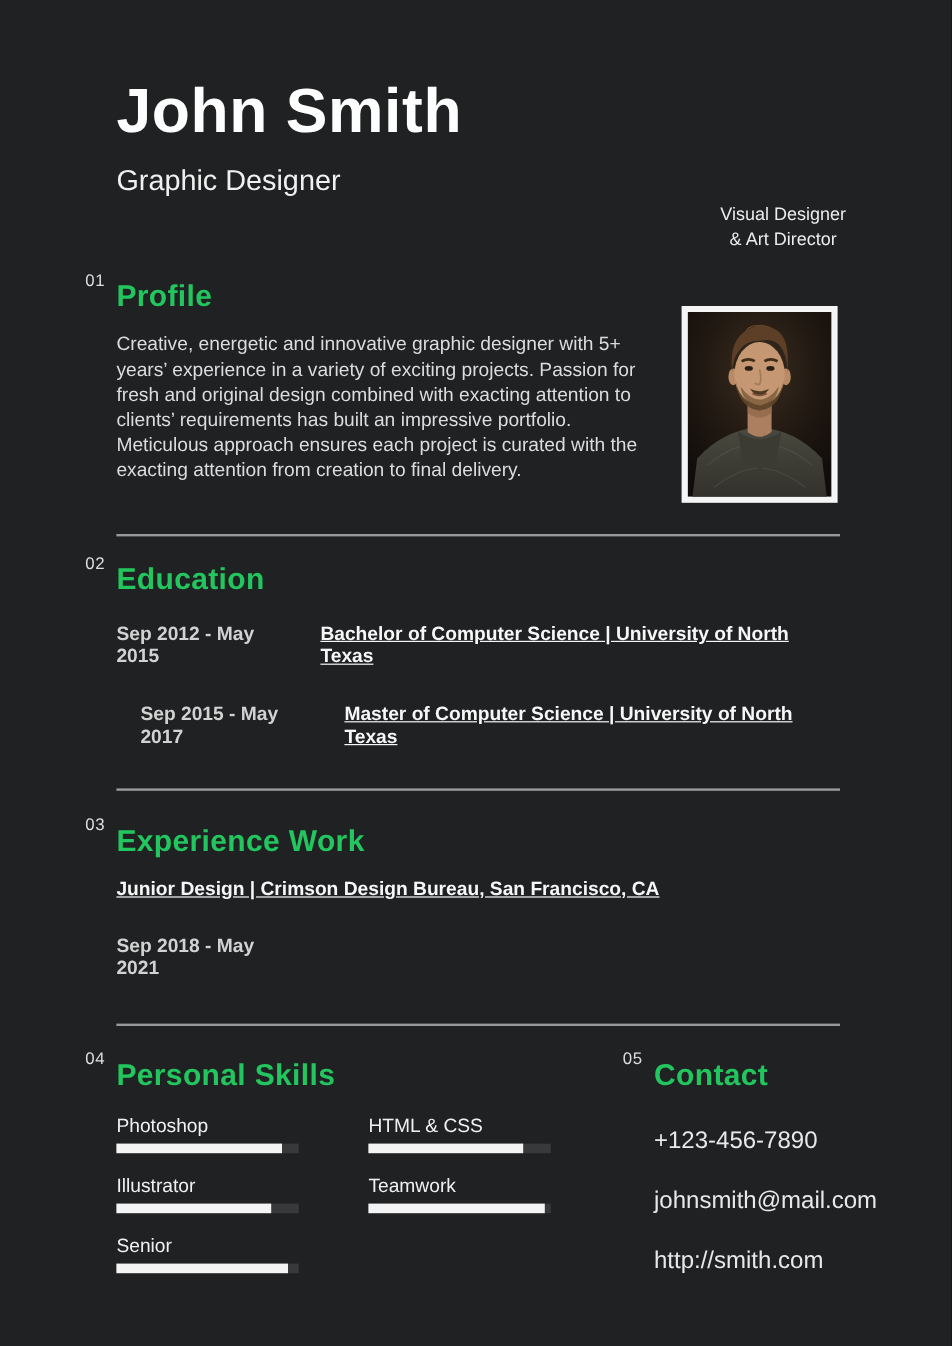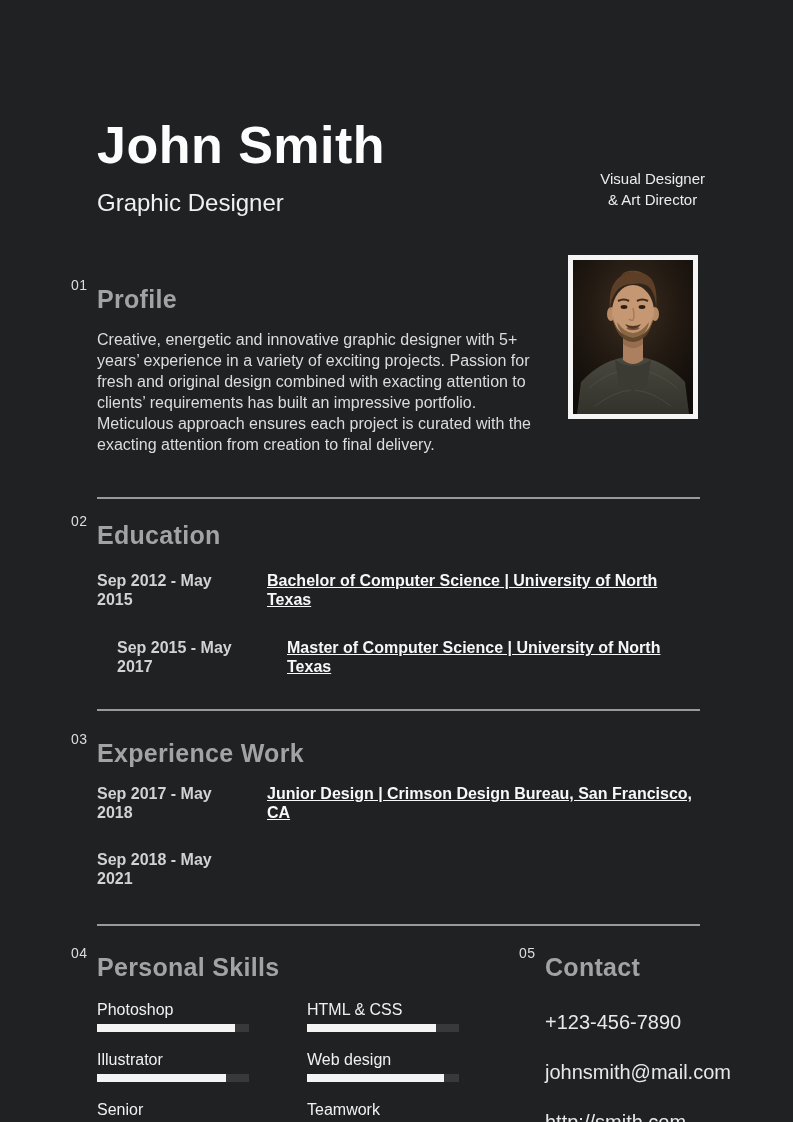--- a/index.html
+++ b/index.html
@@ -6,41 +6,41 @@
   html,body { background:#141516; }
   body { font-family:"Liberation Sans", sans-serif; }
 
   .page {
     position:relative;
     width:793px; height:1122px;
     margin:0 auto;
     background:#1f2122;
     color:#f5f5f5;
     overflow:hidden;
-    padding:116px 93px 0 97px;
+    padding:64px 93px 0 97px;
   }
 
   
   .name {
     font-size:52px; font-weight:700; letter-spacing:0.5px;
     line-height:1.12; color:#fdfdfd;
   }
   .job-title {
     margin-top:14px; font-size:24px; font-weight:400;
     line-height:30px; color:#f0f0f0;
   }
   .side-title {
     position:absolute; top:168px; right:88px;
     font-size:15px; line-height:21px; text-align:center; color:#ececec;
   }
 
   
   .sec-head { position:relative; display:inline-block; }
   .sec-head h2 {
-    font-size:25px; font-weight:700; line-height:30px; color:#a3a3a3;
+    font-size:25px; font-weight:700; line-height:30px; color:#22c55e;
     letter-spacing:0.3px;
   }
   .sec-num {
     position:absolute; left:-26px; top:-7px;
     font-size:14px; font-weight:400; color:#dedede; letter-spacing:0.5px;
   }
 
   .profile-section { margin-top:66px; }
   .profile-text {
     margin-top:15px; width:442px;
@@ -180,21 +180,20 @@
   </section>
 
   <hr class="divider div2">
 
   <section class="exp-section">
     <div class="sec-head">
       <span class="sec-num">03</span>
       <h2>Experience Work</h2>
     </div>
     <div class="row row1">
-      <span class="date">Sep 2017 - May 2018</span>
       <span class="desc">Junior Design | Crimson Design Bureau, San Francisco, CA</span>
     </div>
     <div class="row row2">
       <span class="date">Sep 2018 - May 2021</span>
     </div>
   </section>
 
   <hr class="divider div3">
 
   <div class="bottom">
@@ -223,26 +222,20 @@
             <div class="bar">
                 <div class="bar-fill" style="width: 94%;"></div>
               </div>
           </div>
         </div>
         <div>
           <div class="skill">
             <div class="skill-label">HTML &amp; CSS</div>
             <div class="bar">
                 <div class="bar-fill" style="width: 85%;"></div>
-              </div>
-          </div>
-          <div class="skill">
-            <div class="skill-label">Web design</div>
-            <div class="bar">
-                <div class="bar-fill" style="width: 90%;"></div>
               </div>
           </div>
           <div class="skill">
             <div class="skill-label">Teamwork</div>
             <div class="bar">
                 <div class="bar-fill" style="width: 97%;"></div>
               </div>
           </div>
         </div>
       </div>

